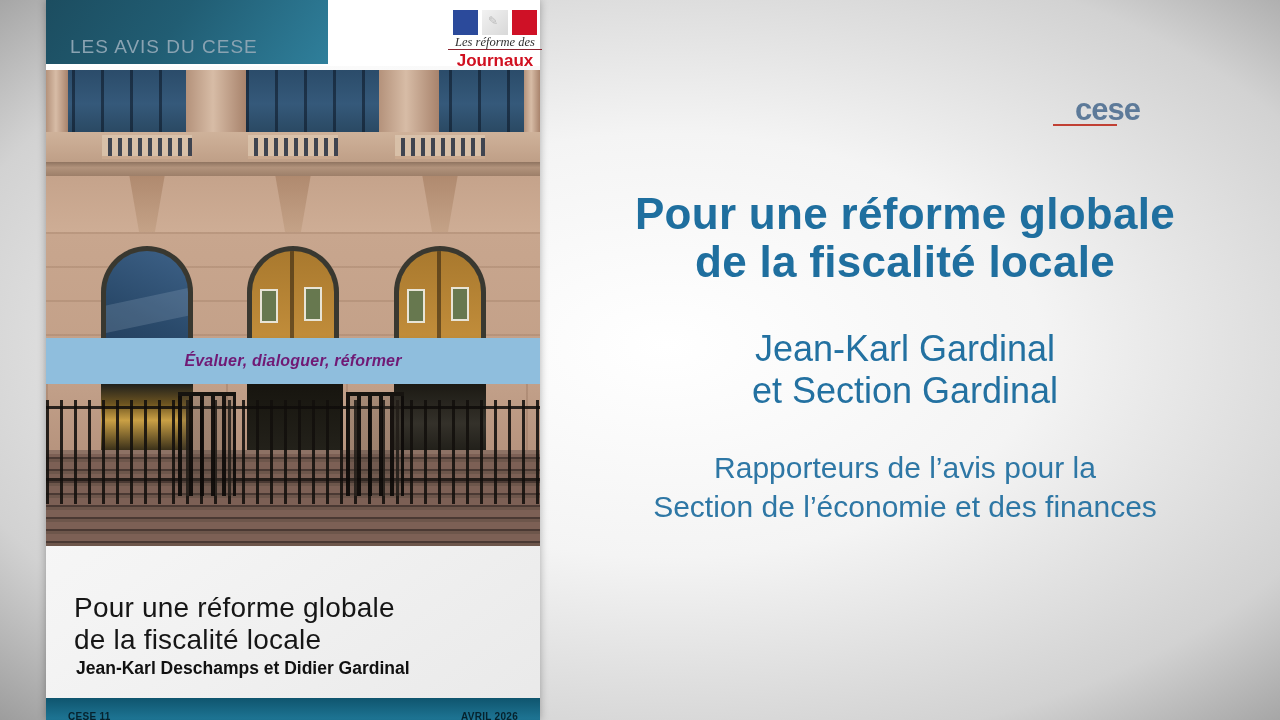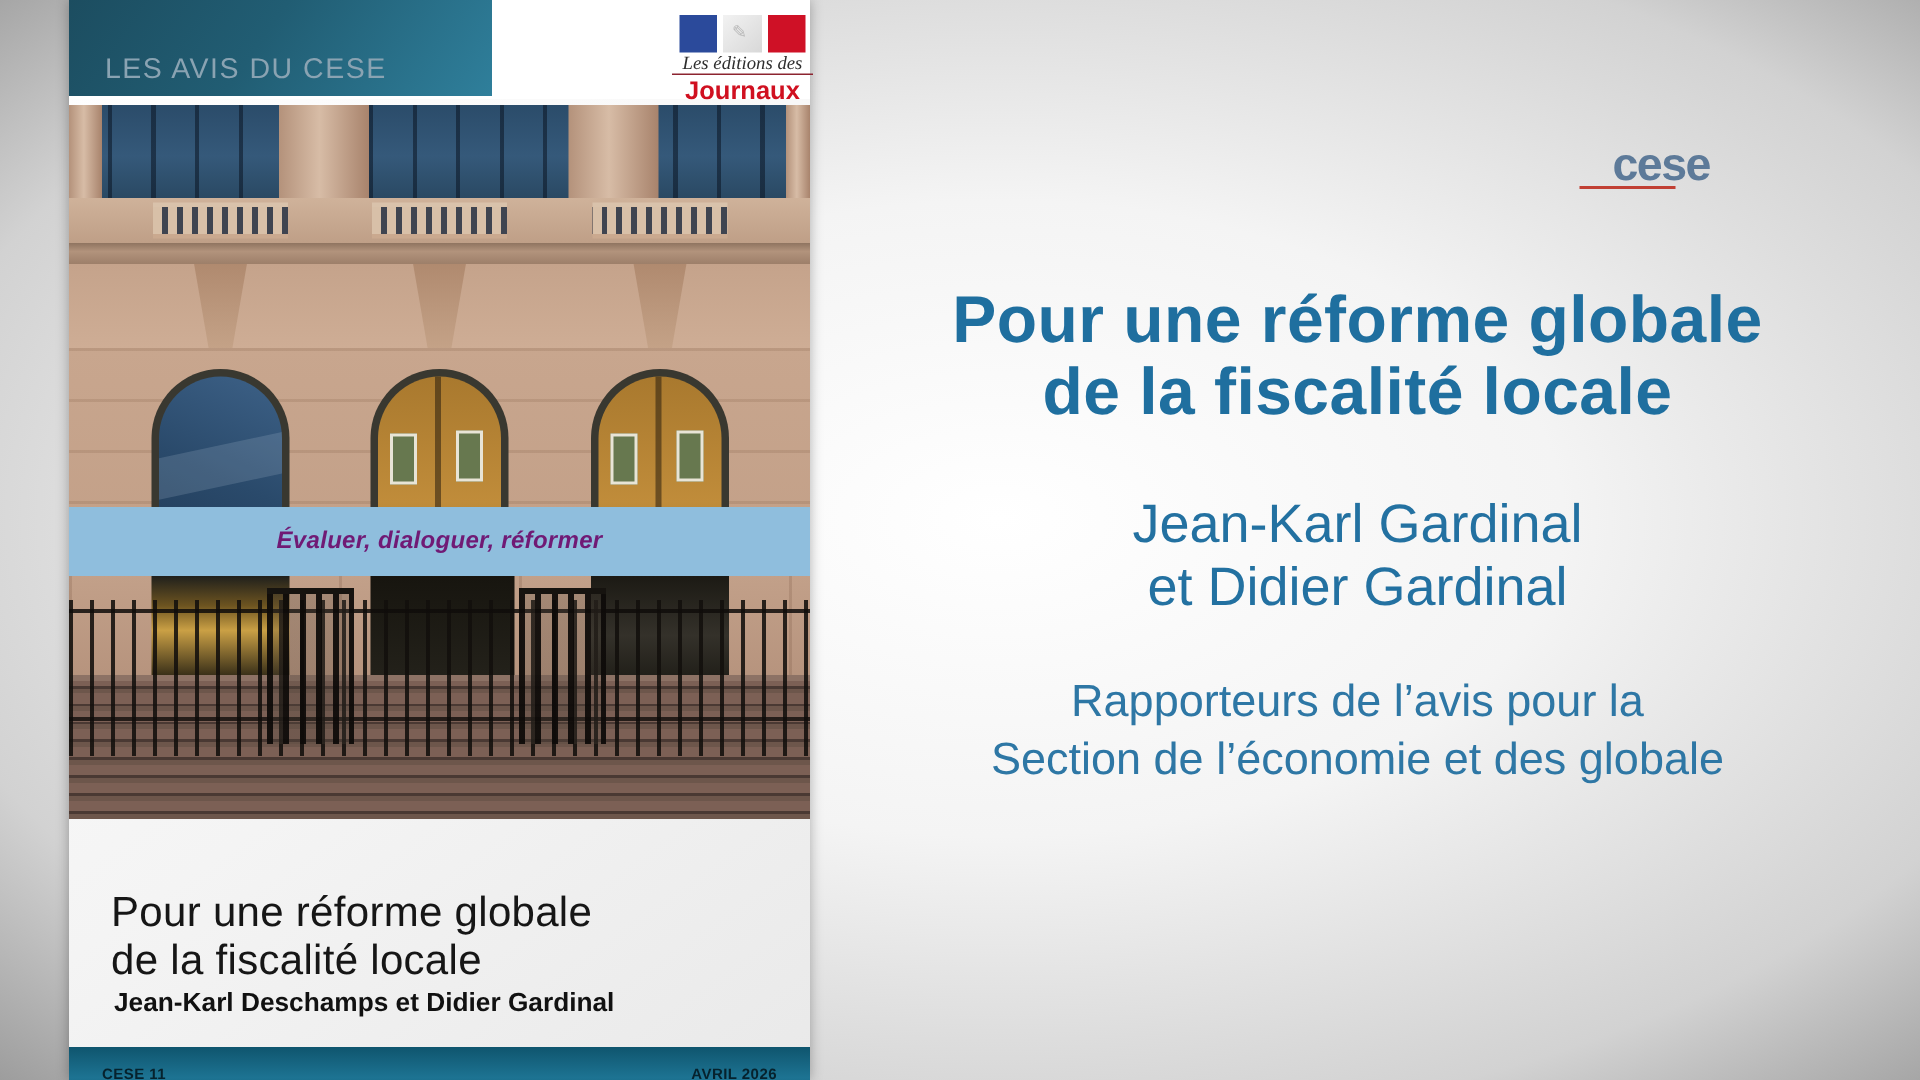--- a/index.html
+++ b/index.html
@@ -154,21 +154,21 @@
         <div class="series-label">LES AVIS DU CESE</div>
       </div>
 
 
       <div class="ed-logo">
         <div class="ed-squares">
           <div class="ed-sq-blue"></div>
             <div class="ed-sq-gap"></div>
             <div class="ed-sq-red"></div>
         </div>
-        <div class="ed-line1">Les éditions des</div>
+        <div class="ed-line1">Les réforme des</div>
         <div class="ed-line2">Journaux officiels</div>
       </div>
     </div>
 
     <div class="photo">
       <div class="strip-top">
         <div class="mullions"></div>
         <div class="pilaster p1"></div>
           <div class="pilaster p2"></div>
         <div class="pilaster p3"></div>
@@ -245,21 +245,21 @@
     <span class="underline"></span>
   </div>
 
   <div class="rp rp-title">
     <div>Pour une réforme globale</div>
     <div>de la fiscalité locale</div>
   </div>
 
   <div class="rp rp-authors">
     <div>Jean-Karl Gardinal</div>
-    <div>et Didier Gardinal</div>
+    <div>et Section Gardinal</div>
   </div>
 
   <div class="rp rp-subtitle">
     <div>Rapporteurs de l’avis pour la</div>
-    <div>Section de l’économie et des globale</div>
+    <div>Section de l’économie et des finances</div>
   </div>
 
 </div>
 
 </body></html>

